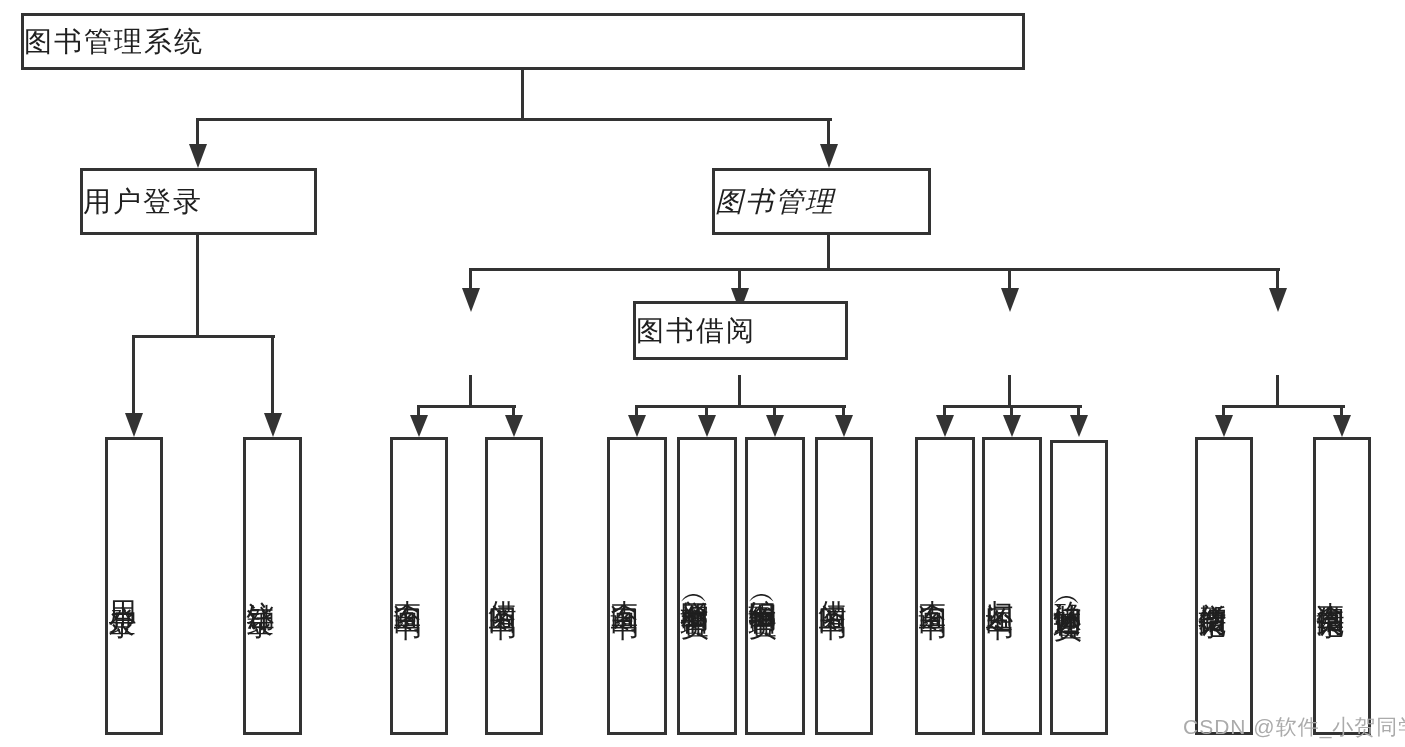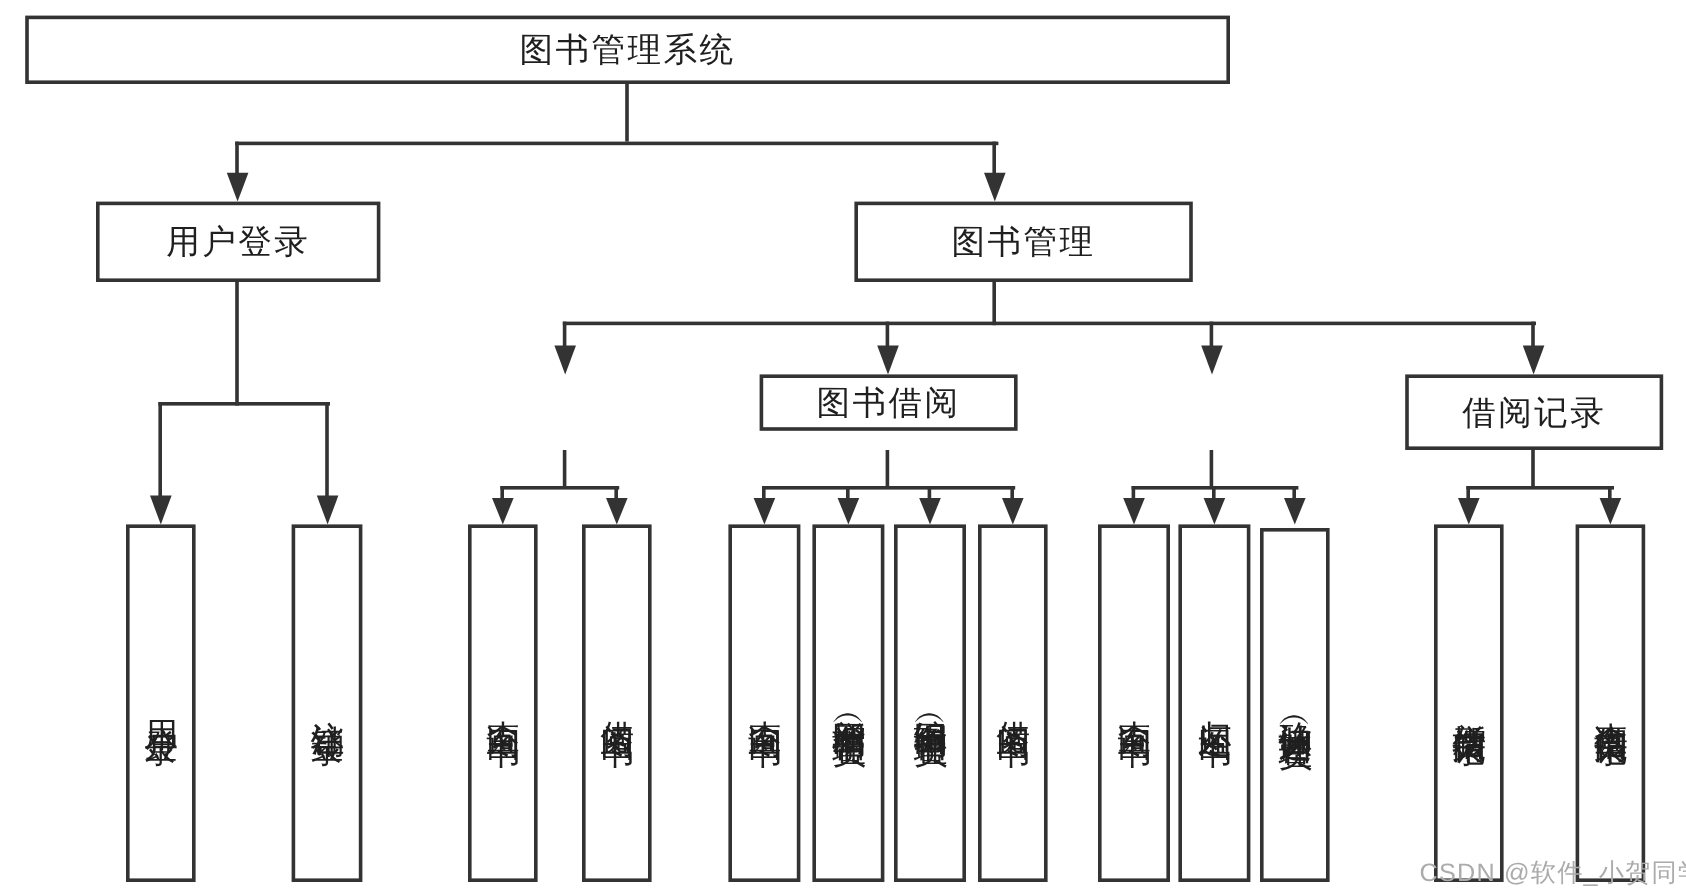--- a/index.html
+++ b/index.html
@@ -8,21 +8,21 @@
     position:relative;
     width:1405px;height:747px;
     background:#ffffff;
     font-family:"Liberation Sans",sans-serif;
     overflow:hidden;
   }
   .box{
     position:absolute;
     border:3px solid #333333;
     background:#ffffff;
-    display:flex;align-items:center;justify-content:center;
+    display:flex;align-items:center;justify-content:flex-start;
     color:#1f1f1f;
   }
   .hlabel{
     font-size:28px;
     letter-spacing:2px;
     white-space:nowrap;
     color:#1f1f1f;
   }
   .vlabel{
     writing-mode:vertical-rl;
@@ -69,21 +69,21 @@
   <div class="line" style="left:521px;top:69px;width:3px;height:49px;"></div>
   <div class="line" style="left:196px;top:118px;width:636px;height:3px;"></div>
   <div class="line" style="left:196px;top:118px;width:3px;height:30px;"></div>
   <div class="arrowhead" style="left:189px;top:144px;"></div>
   <div class="line" style="left:827px;top:118px;width:3px;height:30px;"></div>
   <div class="arrowhead" style="left:820px;top:144px;"></div>
 
   <div class="box" style="left:80px;top:168px;width:237px;height:67px;">
     <span class="hlabel">用户登录</span>
   </div>
-  <div class="box" style="left:712px;top:168px;width:282px;height:67px;">
+  <div class="box" style="left:712px;top:168px;width:219px;height:67px;font-style:italic;">
     <span class="hlabel">图书管理</span>
   </div>
 
   <div class="line" style="left:196px;top:235px;width:3px;height:103px;"></div>
   <div class="line" style="left:132px;top:335px;width:143px;height:3px;"></div>
   <div class="line" style="left:132px;top:335px;width:3px;height:80px;"></div>
   <div class="arrowhead" style="left:125px;top:413px;"></div>
   <div class="line" style="left:271px;top:335px;width:3px;height:80px;"></div>
   <div class="arrowhead" style="left:264px;top:413px;"></div>
 
@@ -91,25 +91,22 @@
   <div class="line" style="left:469px;top:268px;width:811px;height:3px;"></div>
   <div class="line" style="left:469px;top:268px;width:3px;height:24px;"></div>
   <div class="arrowhead" style="left:462px;top:288px;"></div>
   <div class="line" style="left:738px;top:268px;width:3px;height:24px;"></div>
   <div class="arrowhead" style="left:731px;top:288px;"></div>
   <div class="line" style="left:1008px;top:268px;width:3px;height:24px;"></div>
   <div class="arrowhead" style="left:1001px;top:288px;"></div>
   <div class="line" style="left:1276px;top:268px;width:3px;height:24px;"></div>
   <div class="arrowhead" style="left:1269px;top:288px;"></div>
 
-  <div class="box" style="left:633px;top:312px;width:215px;height:47px;">
+  <div class="box" style="left:633px;top:301px;width:215px;height:59px;">
     <span class="hlabel">图书借阅</span>
-  </div>
-  <div class="box" style="left:1171px;top:312px;width:215px;height:63px;">
-    <span class="hlabel">借阅记录</span>
   </div>
 
   <div class="line" style="left:469px;top:375px;width:3px;height:32px;"></div>
   <div class="line" style="left:417px;top:405px;width:99px;height:3px;"></div>
   <div class="line" style="left:417px;top:405px;width:3px;height:14px;"></div>
   <div class="arrowhead small" style="left:410px;top:415px;"></div>
   <div class="line" style="left:512px;top:405px;width:3px;height:14px;"></div>
   <div class="arrowhead small" style="left:505px;top:415px;"></div>
 
   <div class="line" style="left:738px;top:375px;width:3px;height:32px;"></div>

